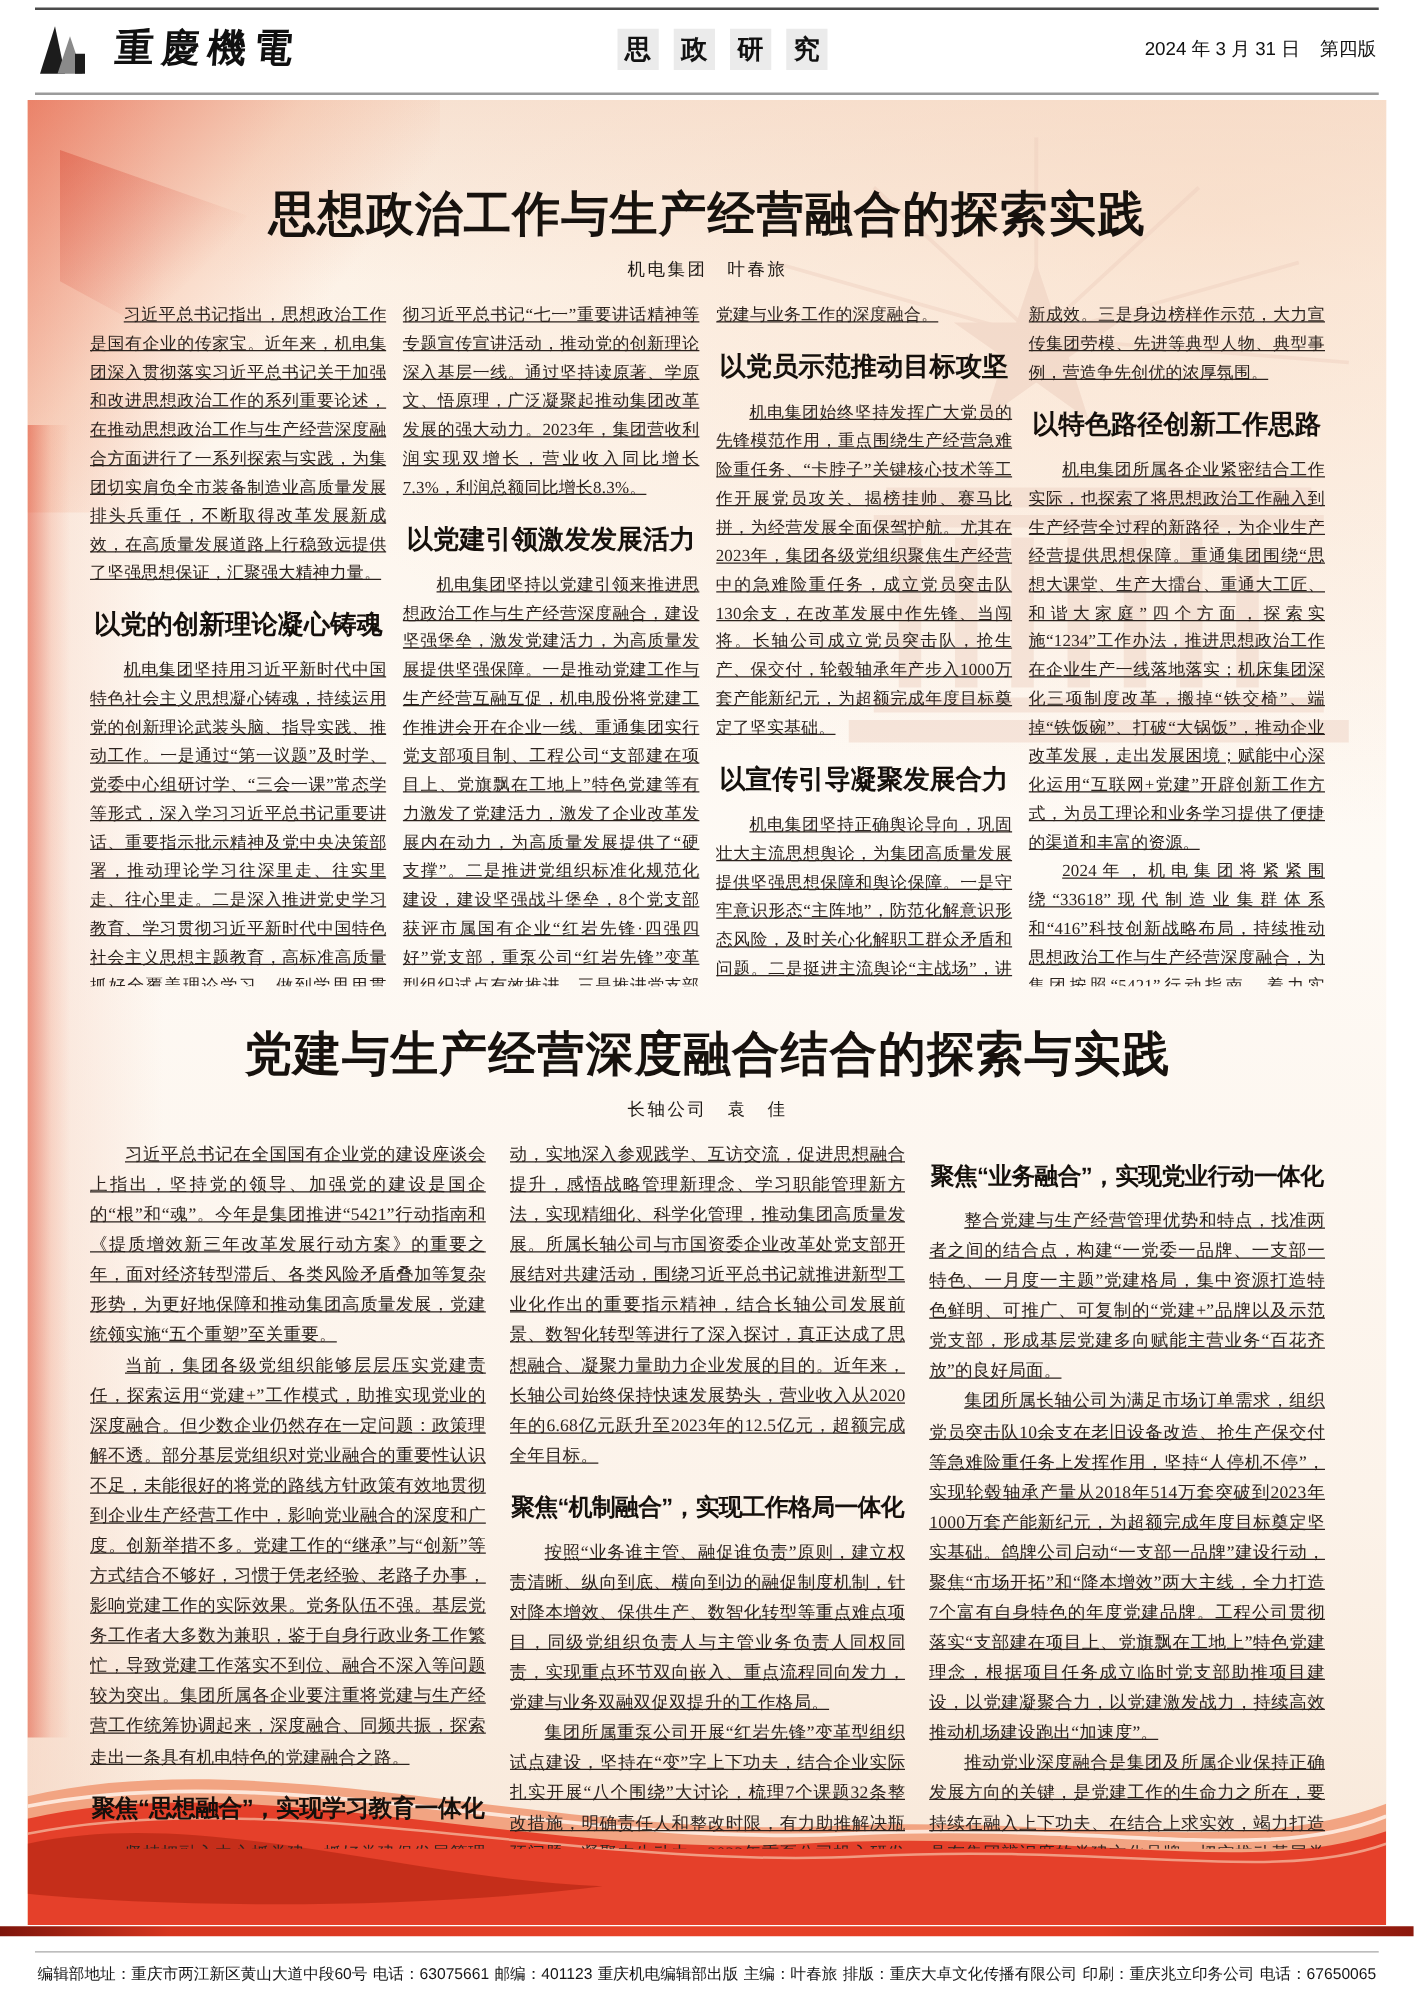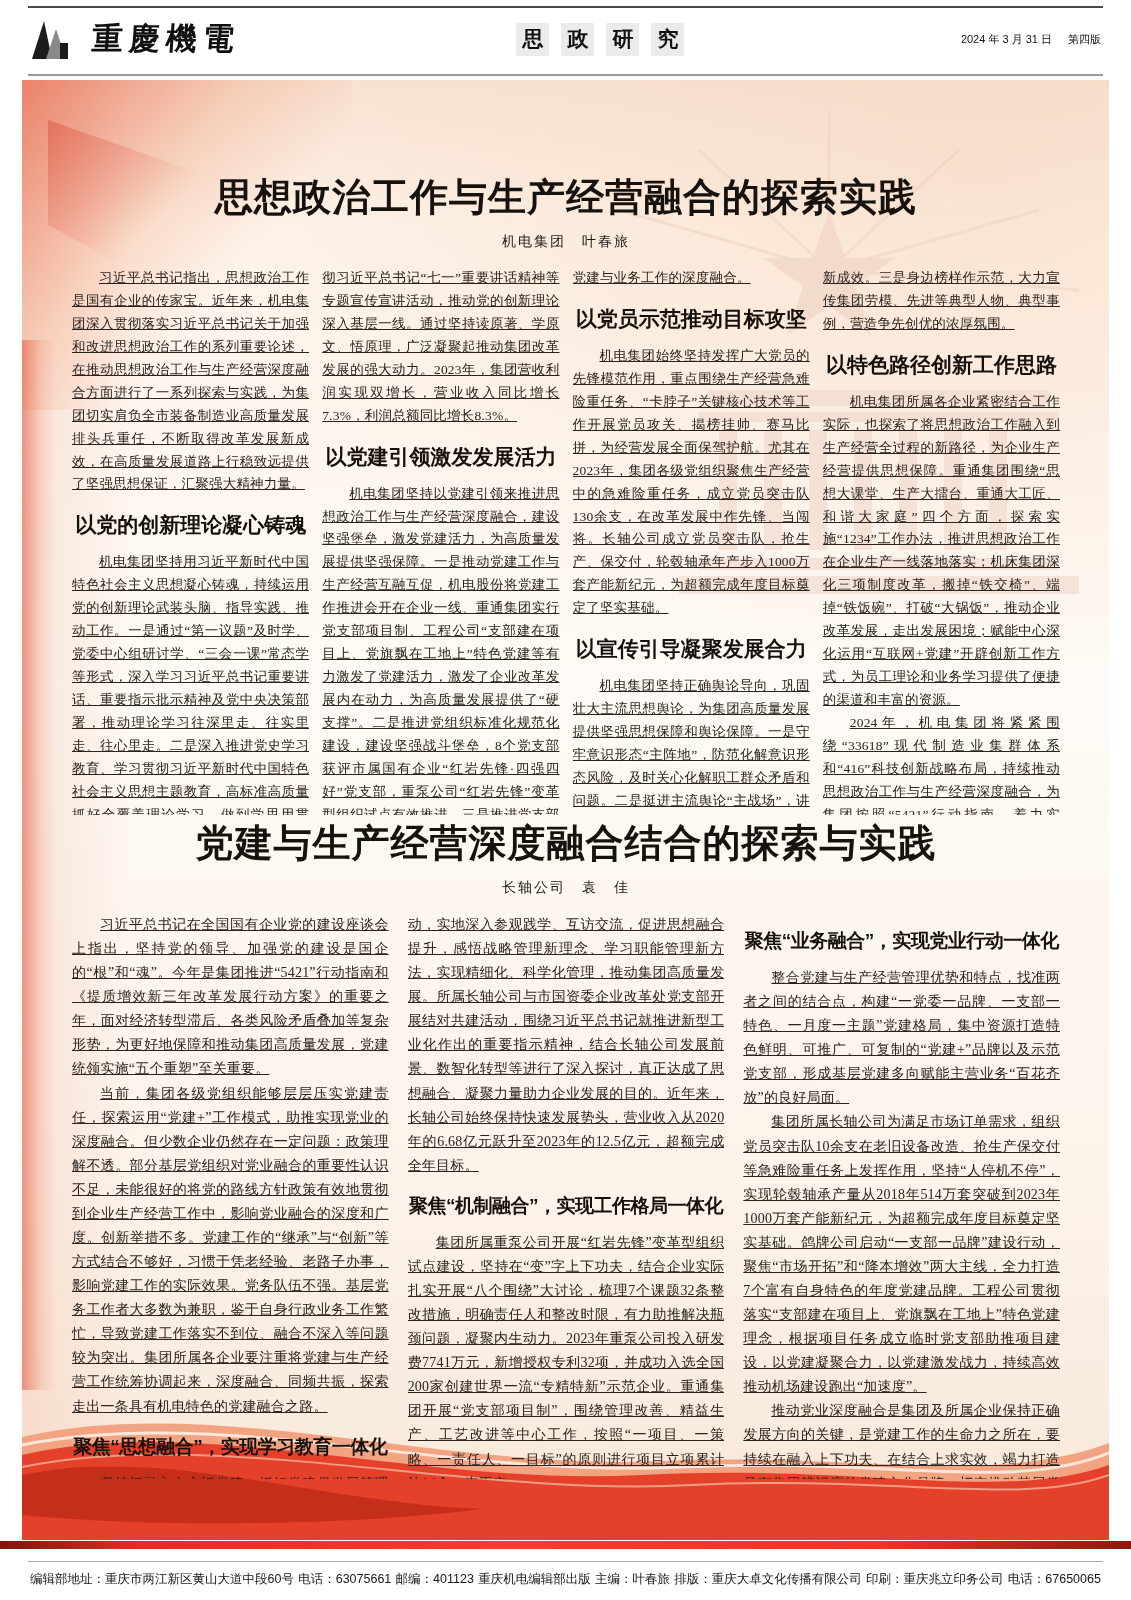--- a/index.html
+++ b/index.html
@@ -13,21 +13,21 @@
   .masthead{position:absolute;left:30px;right:30px;top:12px;height:54px;
     display:flex;align-items:center;justify-content:space-between;}
   .brand-wrap{display:flex;align-items:center;gap:10px;}
   .logo-mark svg{display:block;}
   .brand{font-size:31px;font-weight:900;letter-spacing:6px;color:#101010;
     font-family:"DejaVu Serif","Liberation Serif",serif;transform:skewX(-4deg);}
   .section-title{display:flex;gap:12px;}
   .sec-box{width:33px;height:33px;background:#ebebeb;color:#111;
     font-family:"Liberation Sans",sans-serif;font-weight:bold;font-size:21px;
     display:flex;align-items:center;justify-content:center;}
-  .dateline{font-size:11px;color:#111;font-family:"Liberation Sans",sans-serif;display:flex;gap:16px;}
+  .dateline{font-size:15px;color:#111;font-family:"Liberation Sans",sans-serif;display:flex;gap:16px;}
   .headrule{position:absolute;left:28px;right:28px;top:74px;height:2px;background:#9b9b9b;}
 
   
   .panel{position:absolute;left:22px;top:80px;width:1087px;height:1460px;overflow:hidden;
     background:
       radial-gradient(120% 55% at 88% 6%, rgba(247,213,188,.55), transparent 62%),
       linear-gradient(90deg, rgba(244,200,180,.45), transparent 10%),
       linear-gradient(180deg,#f7e3d4 0%,#fdf4ea 10%,#fefaf5 42%,#fcf3ea 76%,#f8e7d7 100%);}
   .dec-topleft{position:absolute;left:0;top:0;width:330px;height:330px;pointer-events:none;
     background:linear-gradient(128deg, rgba(227,74,44,.60), rgba(240,147,108,.28) 38%, transparent 62%);}
@@ -37,21 +37,21 @@
   .dec-left{position:absolute;left:0;top:260px;width:34px;height:1050px;pointer-events:none;
     background:linear-gradient(90deg, rgba(222,70,45,.5), rgba(235,120,90,.18) 55%, transparent);}
   .watermark{position:absolute;right:10px;top:10px;opacity:.55;pointer-events:none;}
   .waves{position:absolute;left:0;bottom:0;width:100%;height:165px;pointer-events:none;}
   .bottom-bar{position:absolute;left:0;top:1541px;width:1131px;height:8px;
     background:linear-gradient(90deg,#7e150b,#d6351f 12%,#e8432a 45%,#e23b22 78%,#8c190d);}
 
   
   #articles{position:absolute;left:50px;top:0;width:988px;height:100%;}
   .article{position:absolute;left:0;width:988px;}
-  .a1{top:92px;}
+  .a1{top:66px;}
   .a2{top:738px;}
   .title{text-align:center;font-family:"Liberation Sans",sans-serif;font-weight:900;
     font-size:38px;color:#17120e;margin:0 0 10px;letter-spacing:1px;}
   .byline{text-align:center;font-size:14px;color:#1f1a16;margin:0 0 16px;letter-spacing:2px;}
   .cols{display:flex;}
   .a1 .cols{gap:13px;height:548px;}
   .a2 .cols{gap:19px;height:566px;}
   .col{flex:1;overflow:hidden;text-align:justify;}
   .para{margin:0;font-size:13.5px;line-height:1.7;color:#2c231e;letter-spacing:.2px;text-decoration:underline;}
   .a2 .para{font-size:14px;line-height:1.72;}
@@ -166,20 +166,21 @@
         <div class="cols">
           <div class="col">
             <p class="para ind">习近平总书记在全国国有企业党的建设座谈会上指出，坚持党的领导、加强党的建设是国企的“根”和“魂”。今年是集团推进“5421”行动指南和《提质增效新三年改革发展行动方案》的重要之年，面对经济转型滞后、各类风险矛盾叠加等复杂形势，为更好地保障和推动集团高质量发展，党建统领实施“五个重塑”至关重要。</p>
             <p class="para ind">当前，集团各级党组织能够层层压实党建责任，探索运用“党建+”工作模式，助推实现党业的深度融合。但少数企业仍然存在一定问题：政策理解不透。部分基层党组织对党业融合的重要性认识不足，未能很好的将党的路线方针政策有效地贯彻到企业生产经营工作中，影响党业融合的深度和广度。创新举措不多。党建工作的“继承”与“创新”等方式结合不够好，习惯于凭老经验、老路子办事，影响党建工作的实际效果。党务队伍不强。基层党务工作者大多数为兼职，鉴于自身行政业务工作繁忙，导致党建工作落实不到位、融合不深入等问题较为突出。集团所属各企业要注重将党建与生产经营工作统筹协调起来，深度融合、同频共振，探索走出一条具有机电特色的党建融合之路。</p>
             <h3 class="subhead">聚焦“思想融合”，实现学习教育一体化</h3>
             <p class="para ind">坚持把融入中心抓党建、抓好党建促发展等理念内化于心、外化于行，采用集中学习、外出参观践学、联建共建等方式，形成全方位、多层次、宽领域的教育培训体系。</p>
           </div>
           <div class="col">
             <p class="para">动，实地深入参观践学、互访交流，促进思想融合提升，感悟战略管理新理念、学习职能管理新方法，实现精细化、科学化管理，推动集团高质量发展。所属长轴公司与市国资委企业改革处党支部开展结对共建活动，围绕习近平总书记就推进新型工业化作出的重要指示精神，结合长轴公司发展前景、数智化转型等进行了深入探讨，真正达成了思想融合、凝聚力量助力企业发展的目的。近年来，长轴公司始终保持快速发展势头，营业收入从2020年的6.68亿元跃升至2023年的12.5亿元，超额完成全年目标。</p>
             <h3 class="subhead">聚焦“机制融合”，实现工作格局一体化</h3>
+            <p class="para ind">按照“业务谁主管、融促谁负责”原则，建立权责清晰、纵向到底、横向到边的融促制度机制，针对降本增效、保供生产、数智化转型等重点难点项目，同级党组织负责人与主管业务负责人同权同责，实现重点环节双向嵌入、重点流程同向发力，党建与业务双融双促双提升的工作格局。</p>
             <p class="para ind">集团所属重泵公司开展“红岩先锋”变革型组织试点建设，坚持在“变”字上下功夫，结合企业实际扎实开展“八个围绕”大讨论，梳理7个课题32条整改措施，明确责任人和整改时限，有力助推解决瓶颈问题，凝聚内生动力。2023年重泵公司投入研发费7741万元，新增授权专利32项，并成功入选全国200家创建世界一流“专精特新”示范企业。重通集团开展“党支部项目制”，围绕管理改善、精益生产、工艺改进等中心工作，按照“一项目、一策略、一责任人、一目标”的原则进行项目立项累计达14个，真正实</p>
           </div>
           <div class="col">
             <h3 class="subhead">聚焦“业务融合”，实现党业行动一体化</h3>
             <p class="para ind">整合党建与生产经营管理优势和特点，找准两者之间的结合点，构建“一党委一品牌、一支部一特色、一月度一主题”党建格局，集中资源打造特色鲜明、可推广、可复制的“党建+”品牌以及示范党支部，形成基层党建多向赋能主营业务“百花齐放”的良好局面。</p>
             <p class="para ind">集团所属长轴公司为满足市场订单需求，组织党员突击队10余支在老旧设备改造、抢生产保交付等急难险重任务上发挥作用，坚持“人停机不停”，实现轮毂轴承产量从2018年514万套突破到2023年1000万套产能新纪元，为超额完成年度目标奠定坚实基础。鸽牌公司启动“一支部一品牌”建设行动，聚焦“市场开拓”和“降本增效”两大主线，全力打造7个富有自身特色的年度党建品牌。工程公司贯彻落实“支部建在项目上、党旗飘在工地上”特色党建理念，根据项目任务成立临时党支部助推项目建设，以党建凝聚合力，以党建激发战力，持续高效推动机场建设跑出“加速度”。</p>
             <p class="para ind">推动党业深度融合是集团及所属企业保持正确发展方向的关键，是党建工作的生命力之所在，要持续在融入上下功夫、在结合上求实效，竭力打造具有集团辨识度的党建文化品牌，切实推动基层党建与生产经营全面融合、全面进步、全面过硬，把国企党建优势转化为集团高质量发展强势，为集团蹄疾步稳迈向“成为中国一流的装备智造集团”提供坚强组织保障。</p>
           </div>
         </div>
       </section>

